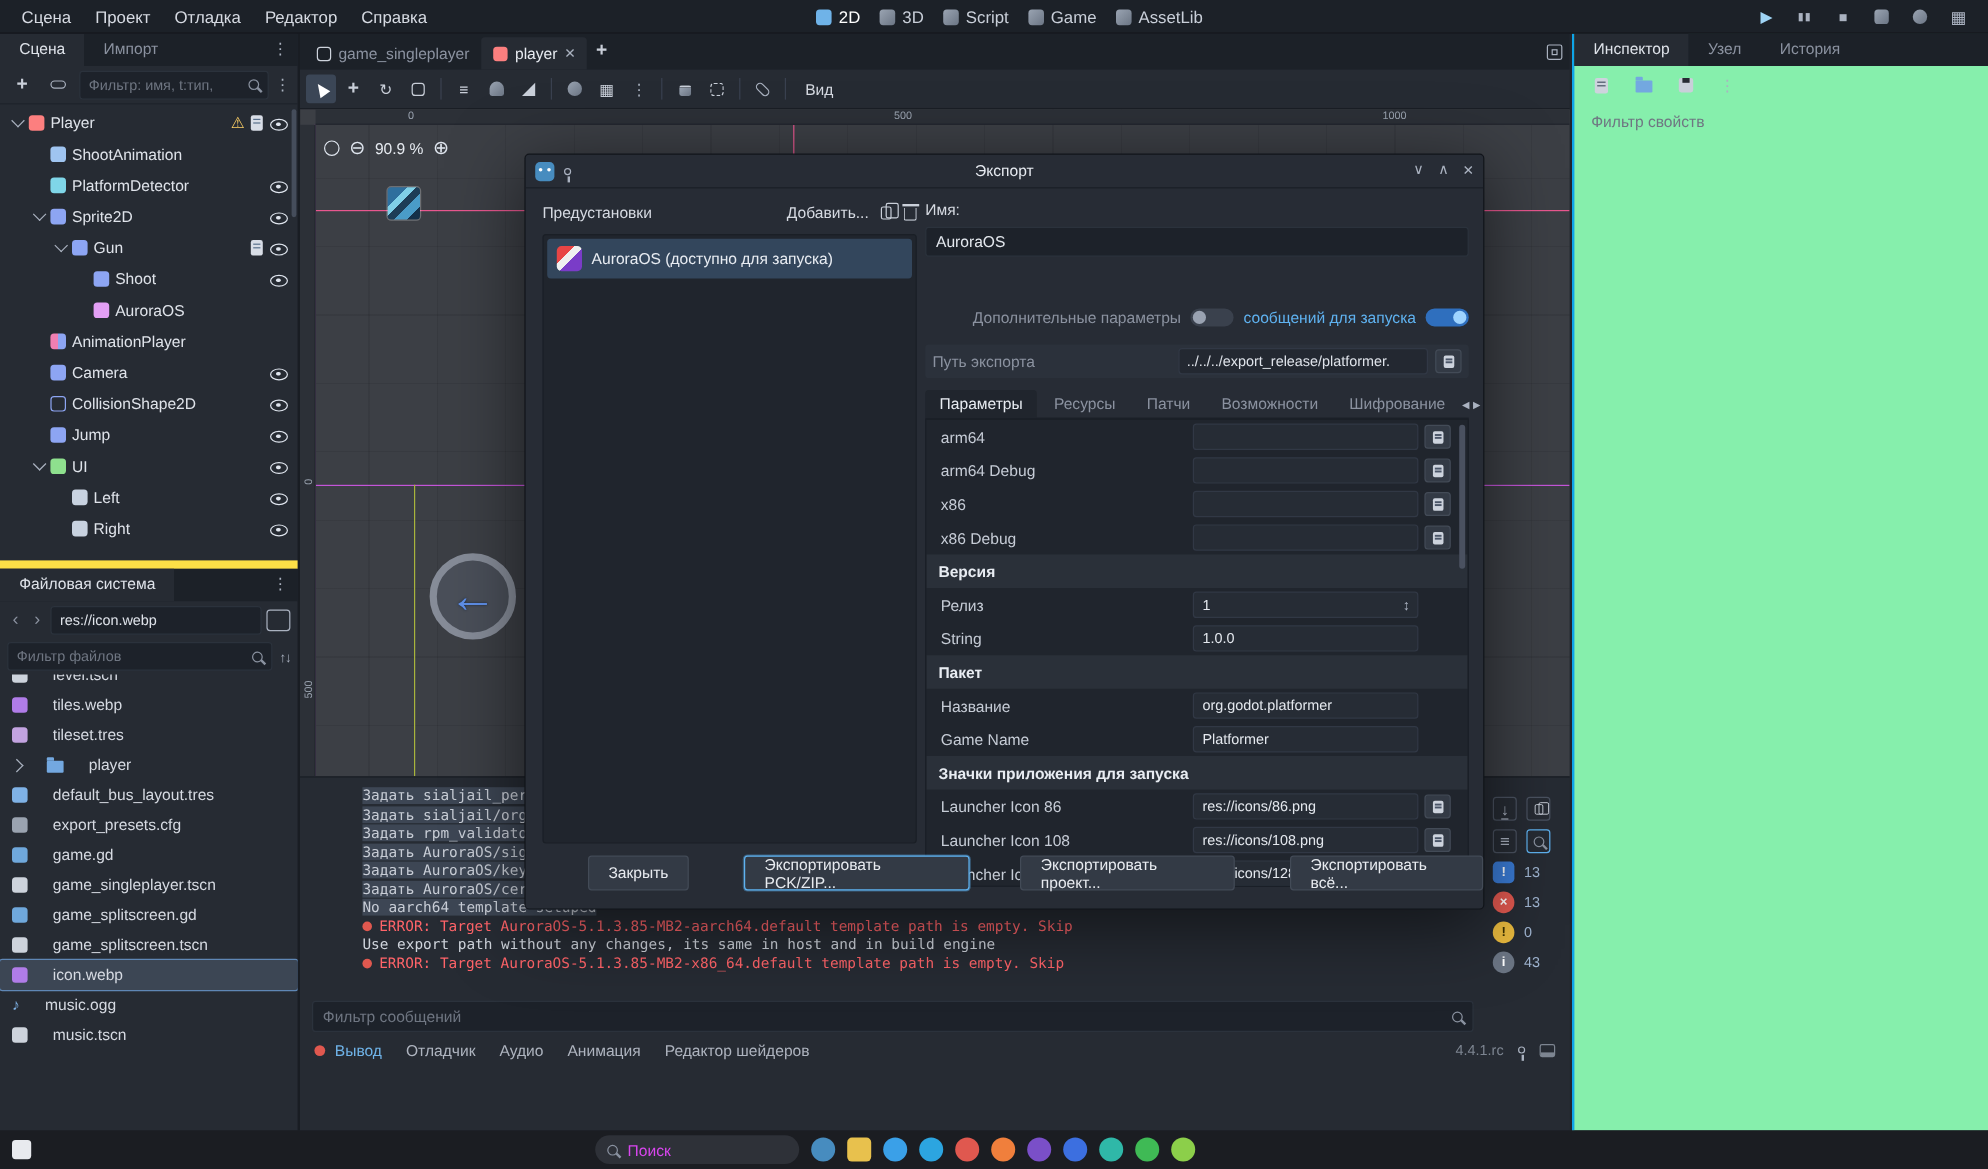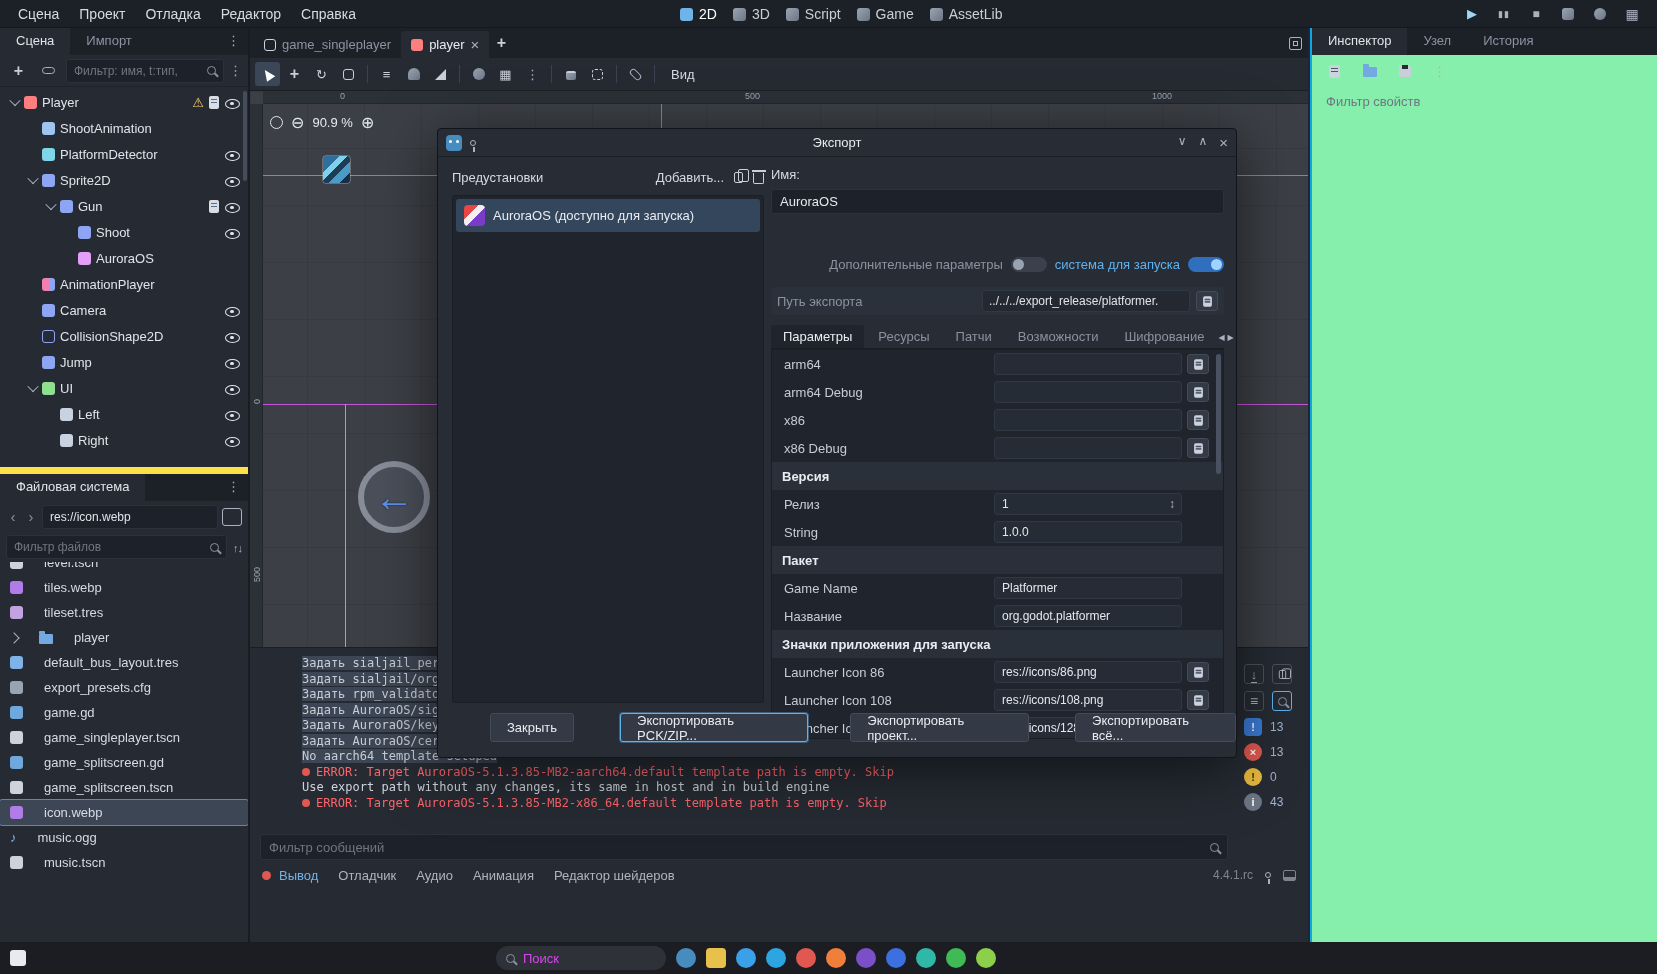--- a/index.html
+++ b/index.html
@@ -645,21 +645,21 @@
   </div>
 
   <div class="dlg-right">
     <div class="fldlabel" style="position:absolute;left:0;top:2px">Имя:</div>
     <div class="txtfield" style="position:absolute;left:0;right:0;top:24px">
         <span>AuroraOS</span>
       </div>
     <div class="togrow">
       <span class="dim">Дополнительные параметры</span>
       <span class="tog"></span>
-      <span class="runlbl">система для запуска</span>
+      <span class="runlbl">сообщений для запуска</span>
       <span class="tog on"></span>
     </div>
     <div class="pathrow">
       <span class="dim">Путь экспорта</span>
       <span class="sp"></span>
       <span class="pathval">
           <span>../../../export_release/platformer.</span>
         </span>
       <span class="filebtn">
           <span class="pg"></span>
@@ -725,29 +725,29 @@
       <div class="prow">
           <span>String</span>
           <span class="pf">
             <span>1.0.0</span>
           </span>
         </div>
       <div class="psec">
           <span>Пакет</span>
         </div>
       <div class="prow">
+          <span>Название</span>
+          <span class="pf">
+            <span>org.godot.platformer</span>
+          </span>
+        </div>
+      <div class="prow">
           <span>Game Name</span>
           <span class="pf">
             <span>Platformer</span>
-          </span>
-        </div>
-      <div class="prow">
-          <span>Название</span>
-          <span class="pf">
-            <span>org.godot.platformer</span>
           </span>
         </div>
       <div class="psec">
           <span>Значки приложения для запуска</span>
         </div>
       <div class="prow">
           <span>Launcher Icon 86</span>
           <span class="pf">
             <span>res://icons/86.png</span>
           </span>

